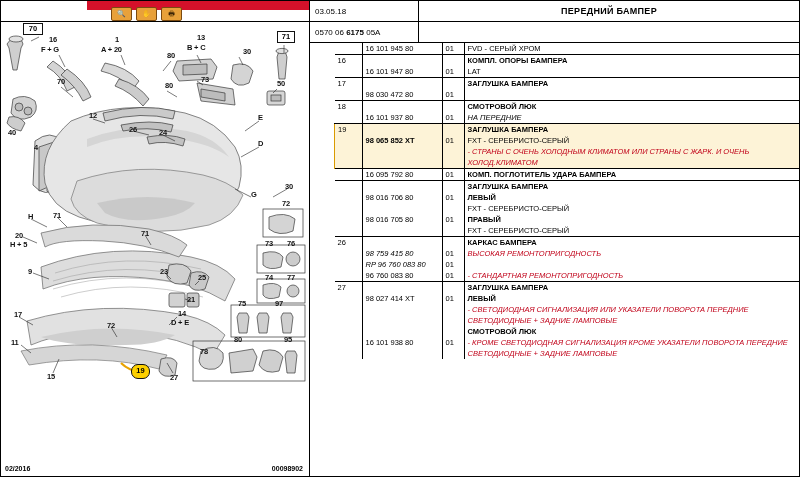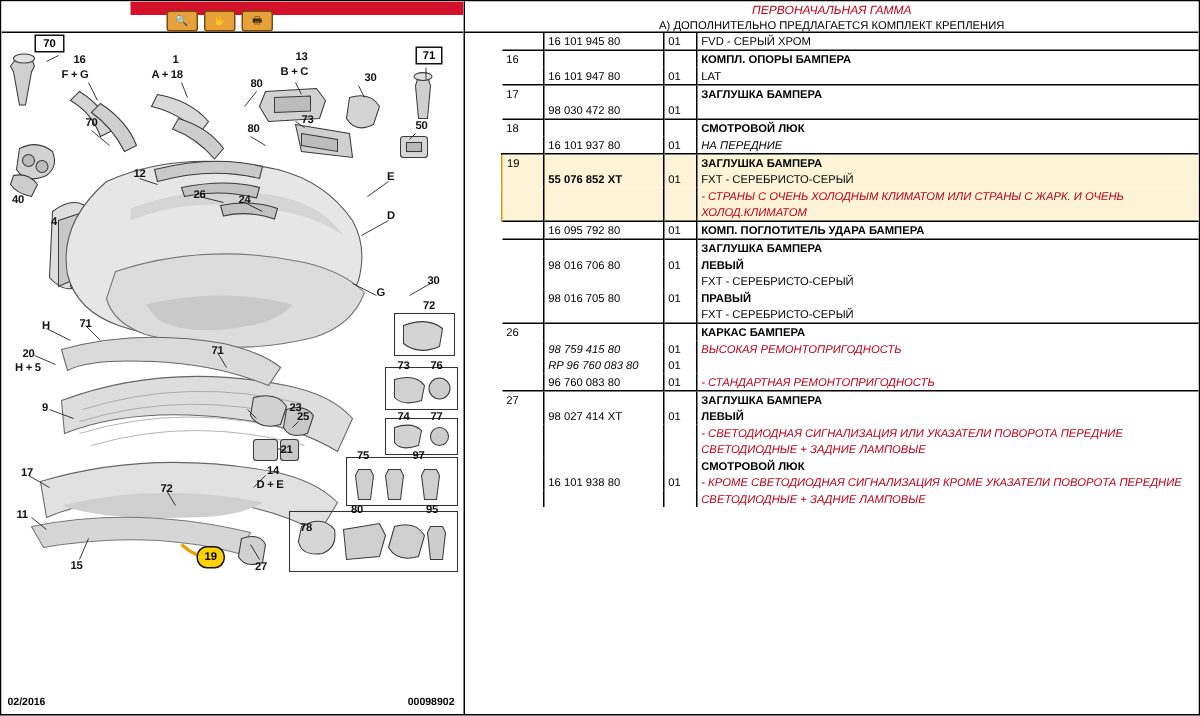--- a/index.html
+++ b/index.html
@@ -255,21 +255,21 @@
           <path d="M176 296 l-8 8"></path>
         </g>
 
         <path d="M120 342 q8 8 22 10" stroke="#e8a200" stroke-width="2.2" fill="none"></path>
       </svg>
 
       <div class="lblbox" style="left:22px;top:2px;width:20px;">70</div>
       <div class="lbl" style="left:48px;top:14px;">16</div>
       <div class="lbl" style="left:40px;top:24px;">F + G</div>
       <div class="lbl" style="left:114px;top:14px;">1</div>
-      <div class="lbl" style="left:100px;top:24px;">A + 18</div>
+      <div class="lbl" style="left:100px;top:24px;">A + 20</div>
       <div class="lbl" style="left:196px;top:12px;">13</div>
       <div class="lbl" style="left:186px;top:22px;">B + C</div>
       <div class="lblbox" style="left:276px;top:10px;width:18px;">71</div>
       <div class="lbl" style="left:166px;top:30px;">80</div>
       <div class="lbl" style="left:242px;top:26px;">30</div>
       <div class="lbl" style="left:56px;top:56px;">70</div>
       <div class="lbl" style="left:200px;top:54px;">73</div>
       <div class="lbl" style="left:276px;top:58px;">50</div>
       <div class="lbl" style="left:164px;top:60px;">80</div>
       <div class="lbl" style="left:88px;top:90px;">12</div>
@@ -283,21 +283,21 @@
       <div class="lbl" style="left:284px;top:161px;">30</div>
       <div class="lbl" style="left:27px;top:191px;">H</div>
       <div class="lbl" style="left:52px;top:190px;">71</div>
       <div class="lbl" style="left:281px;top:178px;">72</div>
       <div class="lbl" style="left:14px;top:210px;">20</div>
       <div class="lbl" style="left:9px;top:219px;">H + 5</div>
       <div class="lbl" style="left:140px;top:208px;">71</div>
       <div class="lbl" style="left:264px;top:218px;">73</div>
       <div class="lbl" style="left:286px;top:218px;">76</div>
       <div class="lbl" style="left:27px;top:246px;">9</div>
-      <div class="lbl" style="left:159px;top:246px;margin-left:33px;">23</div>
+      <div class="lbl" style="left:159px;top:246px;">23</div>
       <div class="lbl" style="left:264px;top:252px;">74</div>
       <div class="lbl" style="left:286px;top:252px;">77</div>
       <div class="lbl" style="left:197px;top:252px;">25</div>
       <div class="lbl" style="left:186px;top:274px;">21</div>
       <div class="lbl" style="left:237px;top:278px;">75</div>
       <div class="lbl" style="left:274px;top:278px;">97</div>
       <div class="lbl" style="left:13px;top:289px;">17</div>
       <div class="lbl" style="left:177px;top:288px;">14</div>
       <div class="lbl" style="left:170px;top:297px;">D + E</div>
       <div class="lbl" style="left:106px;top:300px;">72</div>
@@ -309,26 +309,32 @@
       <div class="lbl" style="left:169px;top:352px;">27</div>
 
       <div class="hl-badge" style="left:130px;top:343px;">19</div>
 
       <div class="datecode">02/2016</div>
       <div class="refcode">00098902</div>
     </div>
   </div>
 
   <div class="right">
+    <div class="rhead">
+      <div class="d">03.05.18</div>
+      <div class="t">ПЕРЕДНИЙ БАМПЕР</div>
+    </div>
+    <div class="rsub">
+      <div class="d">
+        <span class="nb">0570 06</span>&nbsp;<span>6175</span>&nbsp;<span class="nb">05A</span>
+      </div>
+      <div class="t"></div>
+    </div>
 
     <div class="tablewrap">
-      <div style="border-bottom:1px solid #000;">
-        <div class="gamma">ПЕРВОНАЧАЛЬНАЯ ГАММА</div>
-        <div class="gamma2">A) ДОПОЛНИТЕЛЬНО ПРЕДЛАГАЕТСЯ КОМПЛЕКТ КРЕПЛЕНИЯ</div>
-      </div>
 
       <table class="parts">
         <tbody>
 
           <tr>
             <td class="c-pos"></td>
             <td class="c-ref">16 101 945 80</td>
             <td class="c-qty">01</td>
             <td class="c-desc">FVD - СЕРЫЙ ХРОМ</td>
           </tr>
@@ -369,21 +375,21 @@
             <td class="c-desc ital">НА ПЕРЕДНИЕ</td>
           </tr>
 
           <tr class="sep hlrow">
             <td class="c-pos" rowspan="4" style="border-left:1px solid #d99a00;">19</td>
             <td class="c-ref"></td>
             <td class="c-qty"></td>
             <td class="c-desc bold">ЗАГЛУШКА БАМПЕРА</td>
           </tr>
           <tr class="hlrow">
-            <td class="c-ref bold">55 076 852 XT</td>
+            <td class="c-ref bold">98 065 852 XT</td>
             <td class="c-qty">01</td>
             <td class="c-desc">FXT - СЕРЕБРИСТО-СЕРЫЙ</td>
           </tr>
           <tr class="hlrow">
             <td class="c-ref"></td>
             <td class="c-qty"></td>
             <td class="c-desc red ital">- СТРАНЫ С ОЧЕНЬ ХОЛОДНЫМ КЛИМАТОМ ИЛИ СТРАНЫ С ЖАРК. И ОЧЕНЬ</td>
           </tr>
           <tr class="hlrow">
             <td class="c-ref"></td>

